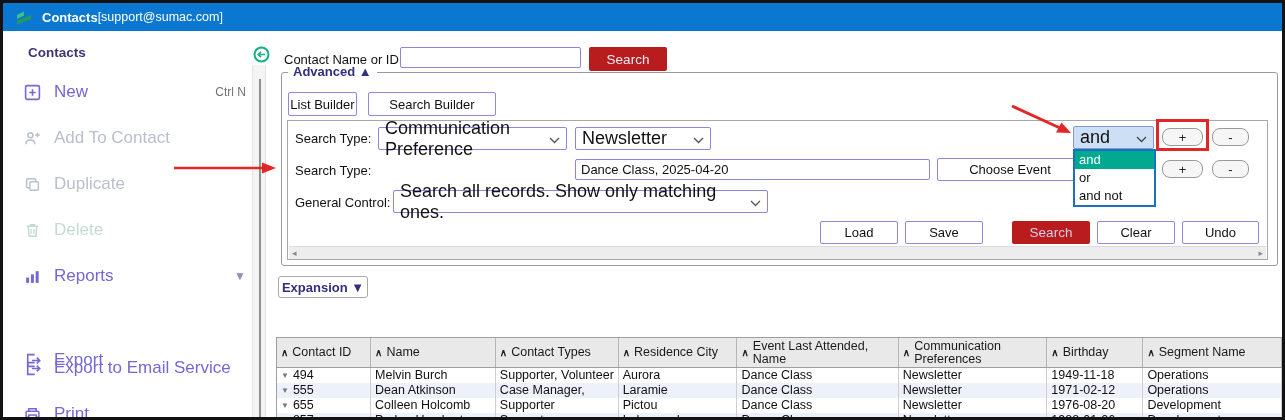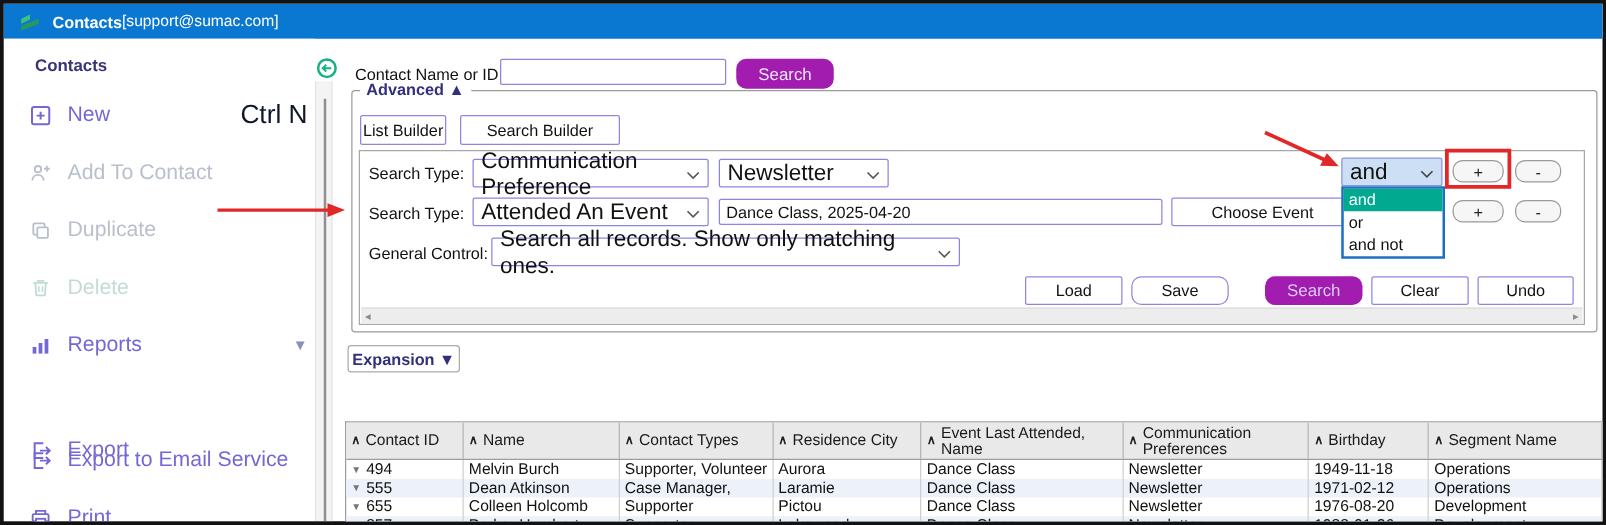--- a/index.html
+++ b/index.html
@@ -16,33 +16,33 @@
   .titlebar .account { font-size:12.5px; }
   
   .sidebar { position:absolute; left:0; top:28px; width:249px; bottom:0; background:#fff; }
   .side-header { position:absolute; left:25px; top:14px; font-size:13.5px; font-weight:bold; color:#3a3577; }
   .side-item { position:absolute; left:21px; width:222px; height:26px;
     display:flex; align-items:center; font-size:17px; cursor:pointer; }
   .side-item .ic { width:19px; height:17px; margin-right:11px; display:flex; align-items:center; }
   .side-item.enabled { color:#7468d4; }
   .side-item.disabled { color:#b9c0cc; cursor:default; }
   .side-item.disabled-green { color:#c3dcd2; cursor:default; }
-  .side-item .shortcut { margin-left:auto; color:#0f172a; font-size:21px; }
+  .side-item .shortcut { margin-left:auto; color:#737373; font-size:12px; }
   .side-item .subchev { margin-left:auto; color:#8b8fc0; font-size:12px; }
   .side-scrollbar { position:absolute; left:249px; top:62px; width:14px; height:352px;
     background:#f4f4f4; border-left:1px solid #e4e4e4; border-right:1px solid #e4e4e4; }
   .side-scrollbar .thumbline { position:absolute; left:6px; top:14px; width:1.5px; height:338px; background:#8f8f8f; }
   
   .collapse-btn { position:absolute; left:250px; top:43px; width:17px; height:17px; cursor:pointer; }
   
   .lbl { font-size:13px; color:#111; }
   .top-search-label { position:absolute; left:281px; top:49px; }
   .text-input { position:absolute; border:1px solid #8c85dc; border-radius:2px; background:#fff;
     font-size:13px; padding:0 5px; font-family:"Liberation Sans",sans-serif; color:#111; }
-  .btn-primary { position:absolute; background:#a21caf; color:#eceafb; border:none; border-radius:8px;
+  .btn-primary { position:absolute; background:#b91c1c; color:#eceafb; border:none; border-radius:2px;
     font-size:13.5px; font-family:"Liberation Sans",sans-serif; cursor:pointer; }
   .btn-outline { position:absolute; background:#fff; border:1px solid #9087dd; border-radius:2px;
     font-size:13px; color:#111; font-family:"Liberation Sans",sans-serif; cursor:pointer; }
   
   .adv-fieldset { position:absolute; left:278px; top:69px; width:997px; height:194px;
     border:1px solid #9b9b9b; border-radius:3px; }
   .adv-legend { position:absolute; left:6px; top:-9px; background:#fff; padding:0 5px;
     font-size:13px; font-weight:bold; color:#32307c; cursor:pointer; }
   .inner-panel { position:absolute; left:284px; top:117px; width:981px; height:140px;
     border:1px solid #a8a8a8; background:#fff; }
@@ -233,43 +233,36 @@
   <div class="droplist" id="combi-options">
       <div class="opt selhl">and</div>
       <div class="opt">or</div>
       <div class="opt">and not</div>
     </div>
 
   <button class="mini-btn" style="left:1159px;top:125px;">+</button>
   <button class="mini-btn" style="left:1209px;top:125px;width:37px;">-</button>
 
   <div class="lbl" style="position:absolute;left:292px;top:160px;">Search Type:</div>
-  <div class="sel" style="left:375px;top:155px;width:189px;height:23px;">
-    <span>Attended An Event</span>
-    <span class="chev">
-      <svg width="11" height="7" viewBox="0 0 11 7">
-          <path d="M1 1l4.5 4.5L10 1" stroke="#555" fill="none" stroke-width="1.3"></path>
-        </svg></span>
-  </div>
   <input class="text-input" style="left: 572px; top: 156px; width: 355px; height: 21px;" value="Dance Class, 2025-04-20">
   <button class="btn-outline" style="left:934px;top:155px;width:146px;height:23px;">Choose Event</button>
   <button class="mini-btn" style="left:1159px;top:157px;">+</button>
   <button class="mini-btn" style="left:1209px;top:157px;width:37px;">-</button>
 
   <div class="lbl" style="position:absolute;left:292px;top:192px;">General Control:</div>
   <div class="sel" style="left:390px;top:187px;width:375px;height:23px;">
     <span>Search all records. Show only matching ones.</span>
     <span class="chev">
       <svg width="11" height="7" viewBox="0 0 11 7">
           <path d="M1 1l4.5 4.5L10 1" stroke="#555" fill="none" stroke-width="1.3"></path>
         </svg></span>
   </div>
 
   <button class="btn-outline" style="left:817px;top:218px;width:78px;height:23px;">Load</button>
-  <button class="btn-outline" style="left:902px;top:218px;width:78px;height:23px;border-radius:8px;">Save</button>
+  <button class="btn-outline" style="left:902px;top:218px;width:78px;height:23px;">Save</button>
   <button class="btn-primary" style="left:1009px;top:218px;width:78px;height:23px;color:#d4cfef;">Search</button>
   <button class="btn-outline" style="left:1094px;top:218px;width:78px;height:23px;">Clear</button>
   <button class="btn-outline" style="left:1179px;top:218px;width:77px;height:23px;">Undo</button>
 
   <div class="hscroll">
     <span>◂</span>
     <span>▸</span>
   </div>
 
   <div class="red-rect"></div>

